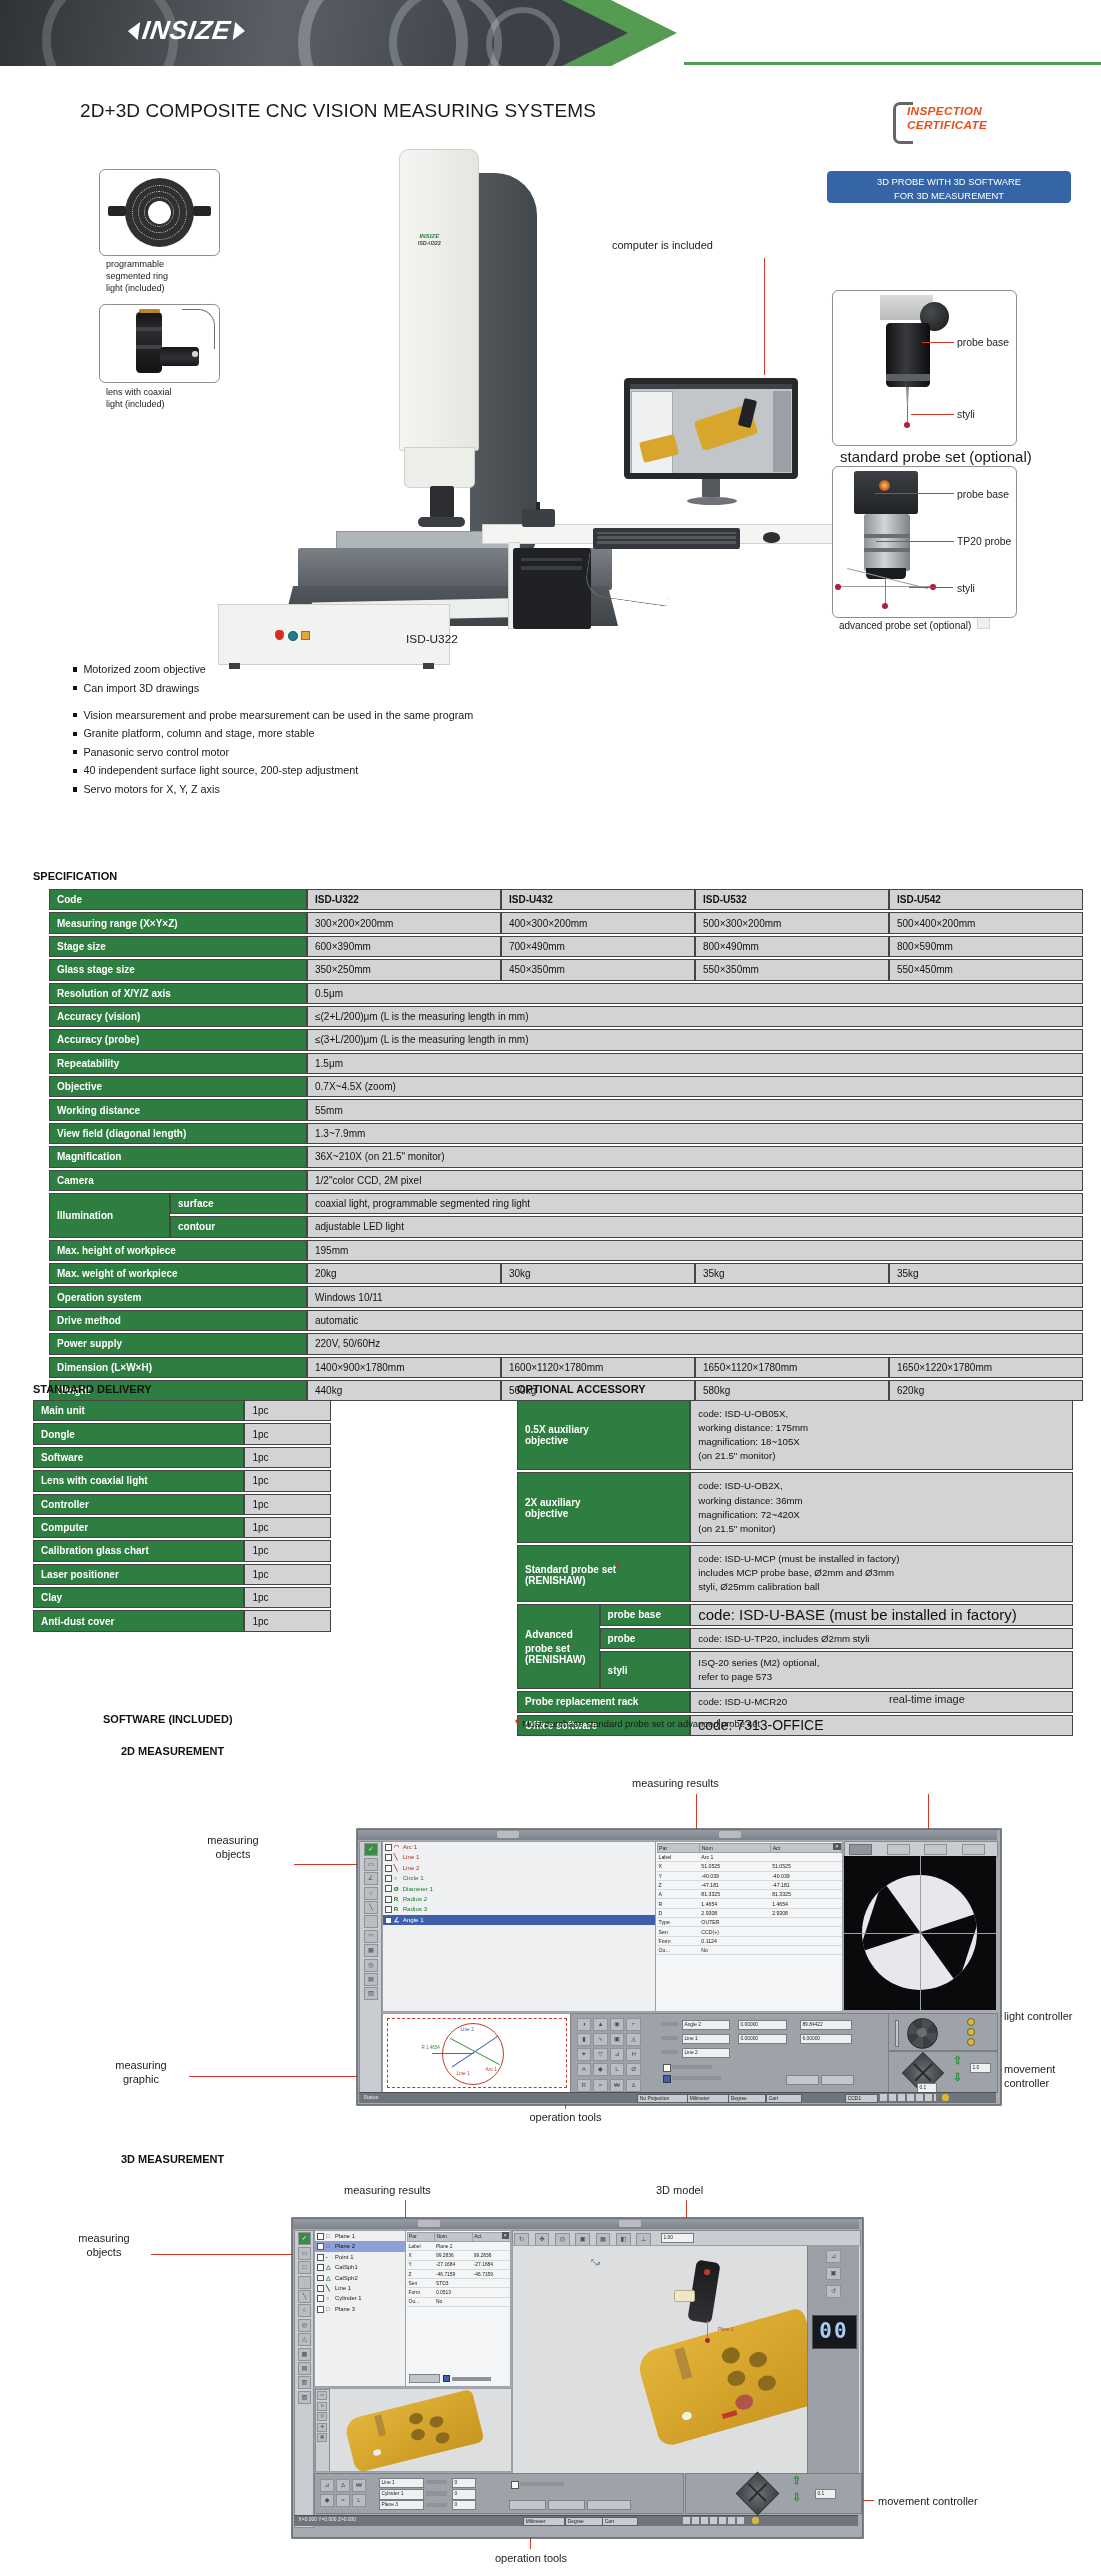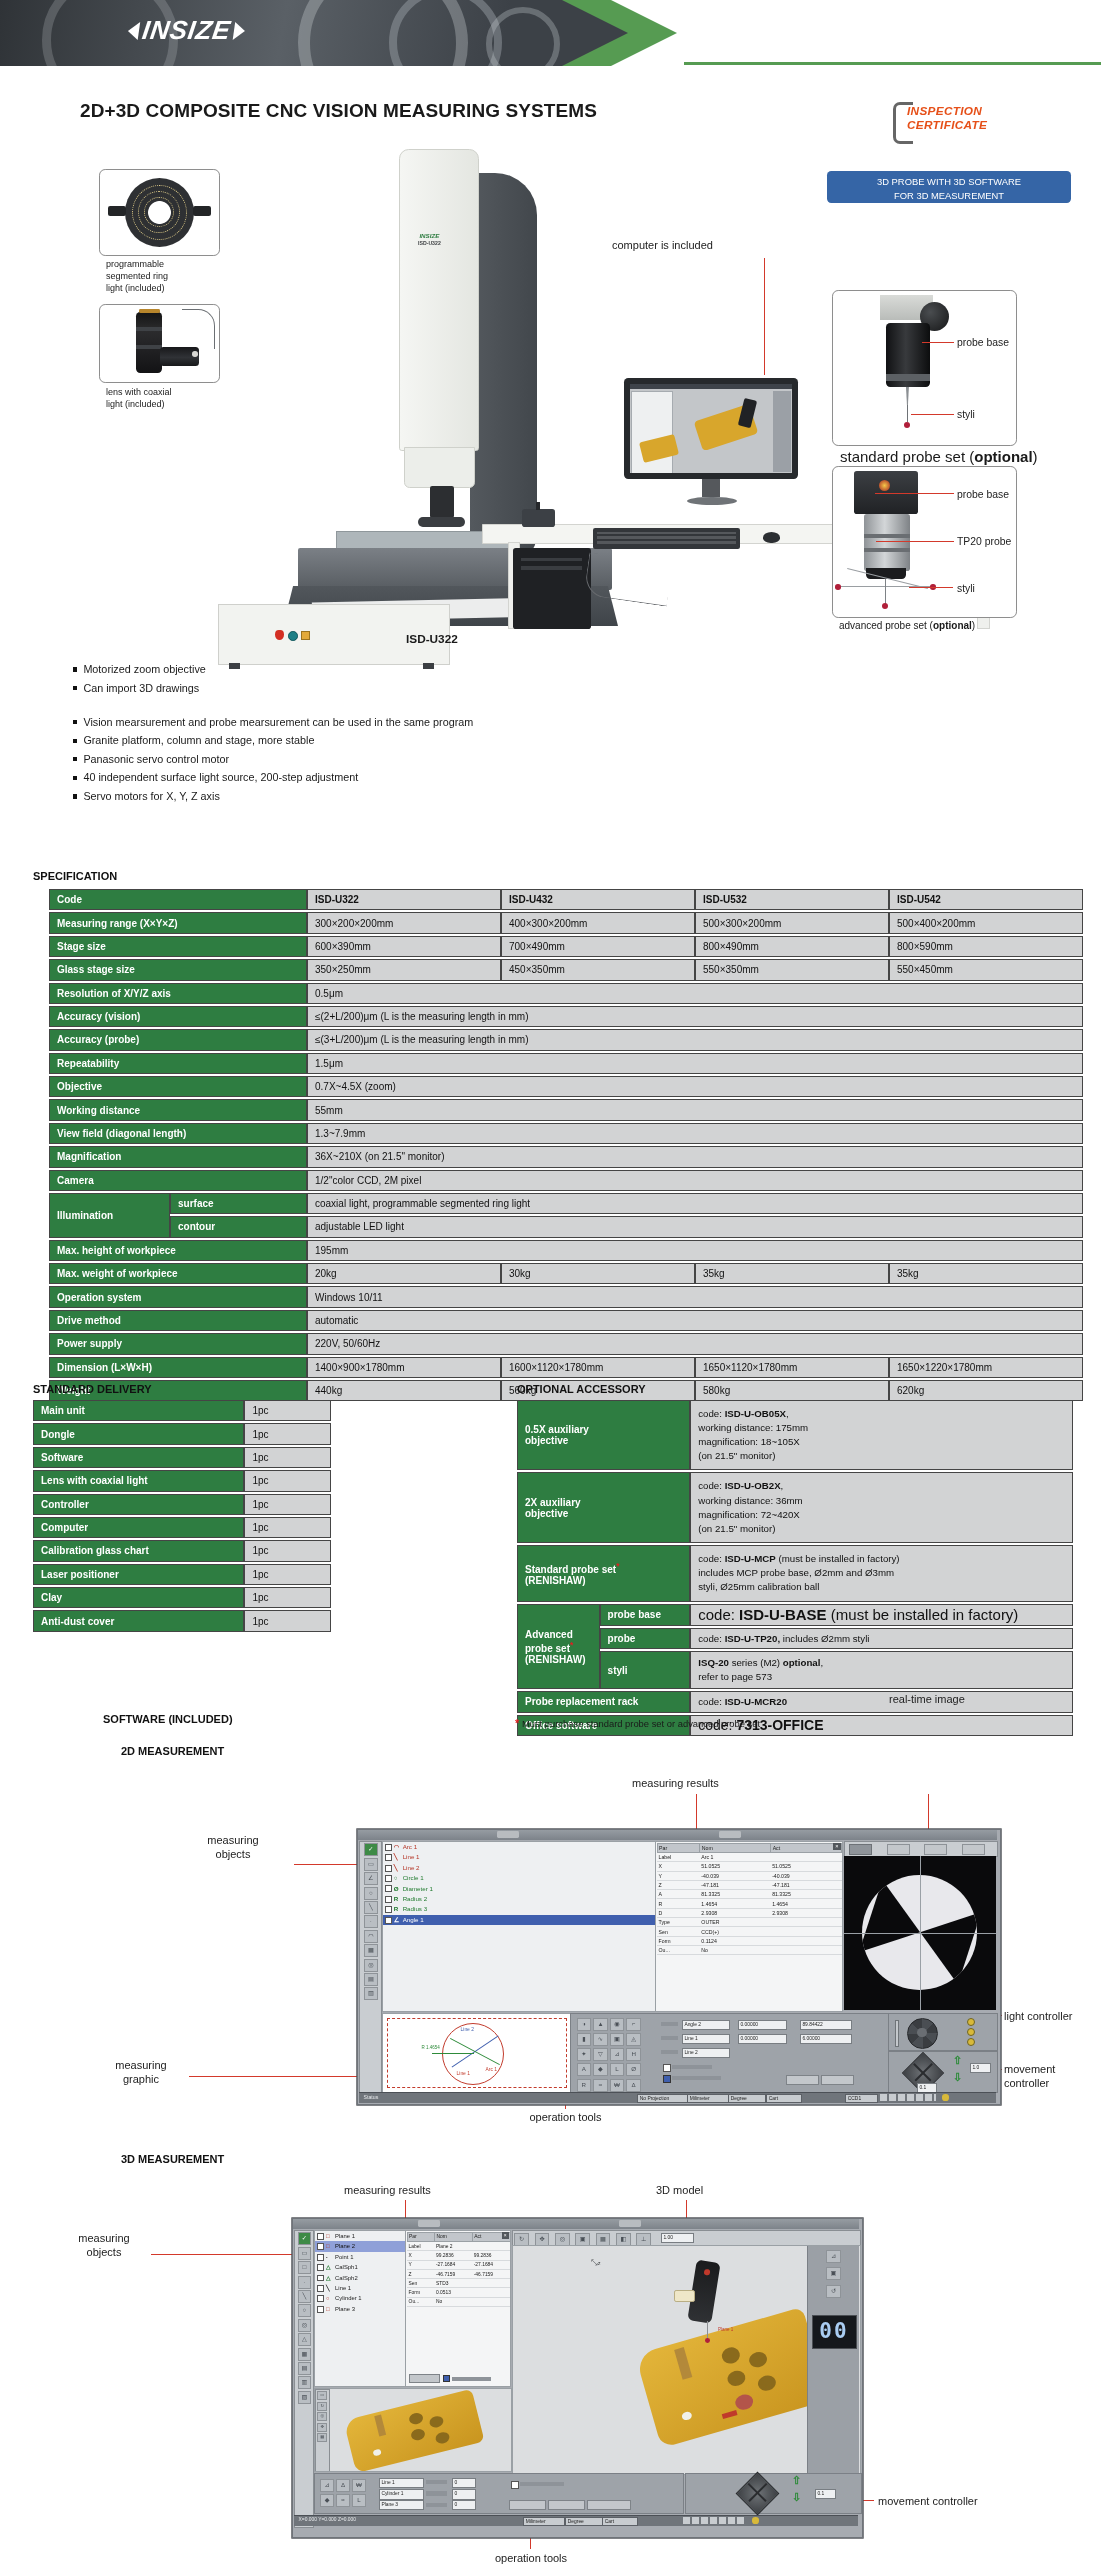--- a/index.html
+++ b/index.html
@@ -1,20 +1,20 @@
 <!DOCTYPE html>
 <html style="font-size:11px"><head>
 <meta charset="utf-8">
 <style>
   html,body{margin:0;padding:0}
   body{width:1102px;height:2576px;position:relative;font-family:"Liberation Sans",sans-serif;background:#fff;color:#1a1a1a;overflow:hidden}
   .a{position:absolute}
   .pre{white-space:pre-line}
   .ctr{text-align:center}
-  .b{font-weight:bold}
+  .b{font-weight:normal}
   .lbl{font-size:11px;color:#222;line-height:1.25}
   .slbl{font-size:10.4px;color:#222;line-height:1.25}
   .redline{background:#d3392b}
   .heading{font-size:11px;font-weight:bold;color:#111}
   
   table.gt{border-collapse:separate;border-spacing:0 2.1px;font-size:10px;table-layout:fixed}
   table.gt td{border:0.7px solid #454545;height:18px;padding:0.7px 4.2px 0.7px 7px;vertical-align:middle;overflow:hidden}
   td.g{background:#2e7d41;color:#fff;font-weight:bold}
   td.v{background:#d2d3d4;color:#111}
   td.vb{background:#d2d3d4;color:#111;font-weight:bold}
@@ -199,21 +199,21 @@
   <div class="a redline" style="left:43px;top:74px;width:78px;height:1.4px"></div>
   <div class="a redline" style="left:76px;top:120px;width:44px;height:1.4px"></div>
   <div class="a slbl" style="left:124px;top:21px">probe base</div>
   <div class="a slbl" style="left:124px;top:68px">TP20 probe</div>
   <div class="a slbl" style="left:124px;top:115px">styli</div>
 </div>
 <div class="a" style="left:839px;top:620px;font-size:10px"><span>advanced probe set (</span><span class="b">optional</span><span>)</span></div>
 
 <div class="a" style="left:73px;top:663px;width:583px;font-size:10.8px;line-height:13px">
   <div style="margin-bottom:5.6px"><span style="display:inline-block;width:4.2px;height:4.2px;background:#111;margin:0 6.2px 1.4px 0"></span><span class="pre" style="display:inline-block;vertical-align:top;width:555px">Motorized zoom objective</span></div>
-  <div style="margin-bottom:21px"><span style="display:inline-block;width:4.2px;height:4.2px;background:#111;margin:0 6.2px 1.4px 0"></span><span class="pre" style="display:inline-block;vertical-align:top;width:555px">Can import 3D drawings</span></div>
+  <div style="margin-bottom:14px"><span style="display:inline-block;width:4.2px;height:4.2px;background:#111;margin:0 6.2px 1.4px 0"></span><span class="pre" style="display:inline-block;vertical-align:top;width:555px">Can import 3D drawings</span></div>
   <div style="margin-bottom:5.6px"><span style="display:inline-block;width:4.2px;height:4.2px;background:#111;margin:0 6.2px 1.4px 0"></span><span class="pre" style="display:inline-block;vertical-align:top;width:555px">Vision mearsurement and probe mearsurement can be used in the same program</span></div>
   <div style="margin-bottom:5.6px"><span style="display:inline-block;width:4.2px;height:4.2px;background:#111;margin:0 6.2px 1.4px 0"></span><span class="pre" style="display:inline-block;vertical-align:top;width:555px">Granite platform, column and stage, more stable</span></div>
   <div style="margin-bottom:5.6px"><span style="display:inline-block;width:4.2px;height:4.2px;background:#111;margin:0 6.2px 1.4px 0"></span><span class="pre" style="display:inline-block;vertical-align:top;width:555px">Panasonic servo control motor</span></div>
   <div style="margin-bottom:5.6px"><span style="display:inline-block;width:4.2px;height:4.2px;background:#111;margin:0 6.2px 1.4px 0"></span><span class="pre" style="display:inline-block;vertical-align:top;width:555px">40 independent surface light source, 200-step adjustment</span></div>
   <div style="margin-bottom:5.6px"><span style="display:inline-block;width:4.2px;height:4.2px;background:#111;margin:0 6.2px 1.4px 0"></span><span class="pre" style="display:inline-block;vertical-align:top;width:555px">Servo motors for X, Y, Z axis</span></div>
 </div>
 
 <div class="a heading" style="left:33px;top:870px">SPECIFICATION</div>
 <table class="a gt" style="left:49px;top:887px;width:864px">
   <colgroup>

